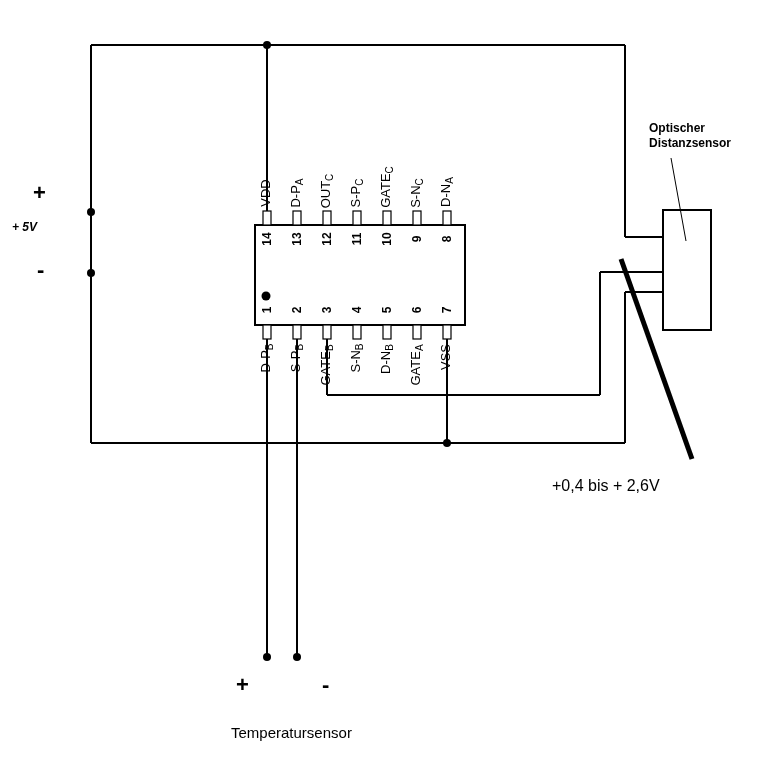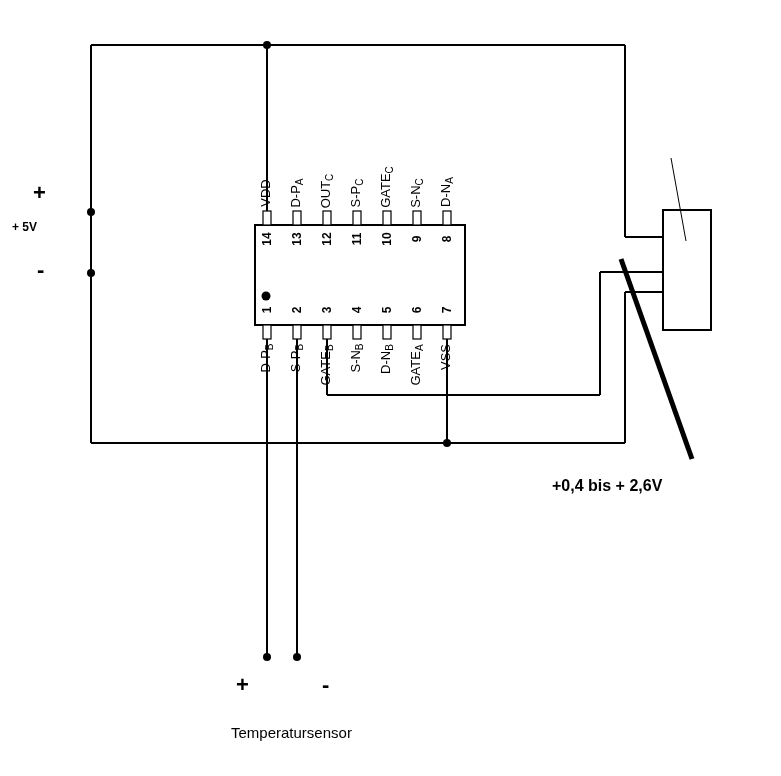--- a/index.html
+++ b/index.html
@@ -18,22 +18,22 @@
   .vlabel{
     position:absolute;transform:translate(-50%,-50%) rotate(-90deg);
     white-space:nowrap;font-size:13px;line-height:1;
   }
   .vnum{
     position:absolute;transform:translate(-50%,-50%) rotate(-90deg);
     white-space:nowrap;font-size:12px;font-weight:700;line-height:1;
   }
   .sub{font-size:10px;vertical-align:-3px;}
   .sign{font-size:22px;font-weight:700;}
-  .small-bold{font-size:12px;font-weight:700;}
-  .voltage{font-size:16px;font-weight:700;}
+  .small-bold{font-size:12px;font-weight:700;font-style:italic;}
+  .voltage{font-size:16px;font-weight:400;}
   .temp-title{font-size:15px;font-weight:400;}
   .sensor-title{font-size:12px;font-weight:700;line-height:15px;}
 </style>
 </head>
 <body>
 
 <div class="canvas">
 
   <svg width="781" height="776" viewBox="0 0 781 776">
 
@@ -112,19 +112,23 @@
   <div class="vnum" style="left:447px;top:239px">8</div>
 
   <div class="vnum" style="left:267px;top:310px">1</div>
   <div class="vnum" style="left:297px;top:310px">2</div>
   <div class="vnum" style="left:327px;top:310px">3</div>
   <div class="vnum" style="left:357px;top:310px">4</div>
   <div class="vnum" style="left:387px;top:310px">5</div>
   <div class="vnum" style="left:417px;top:310px">6</div>
   <div class="vnum" style="left:447px;top:310px">7</div>
 
+  <div class="lbl sensor-title" style="left:649px;top:121px">
+    <div>Optischer</div>
+    <div>Distanzsensor</div>
+  </div>
   <div class="lbl voltage" style="left:552px;top:477px">+0,4 bis + 2,6V</div>
 
   <div class="lbl sign" style="left:236px;top:673px">+</div>
   <div class="lbl sign" style="left:322px;top:673px">-</div>
   <div class="lbl temp-title" style="left:231px;top:725px">Temperatursensor</div>
 
 </div>
 
 </body></html>

